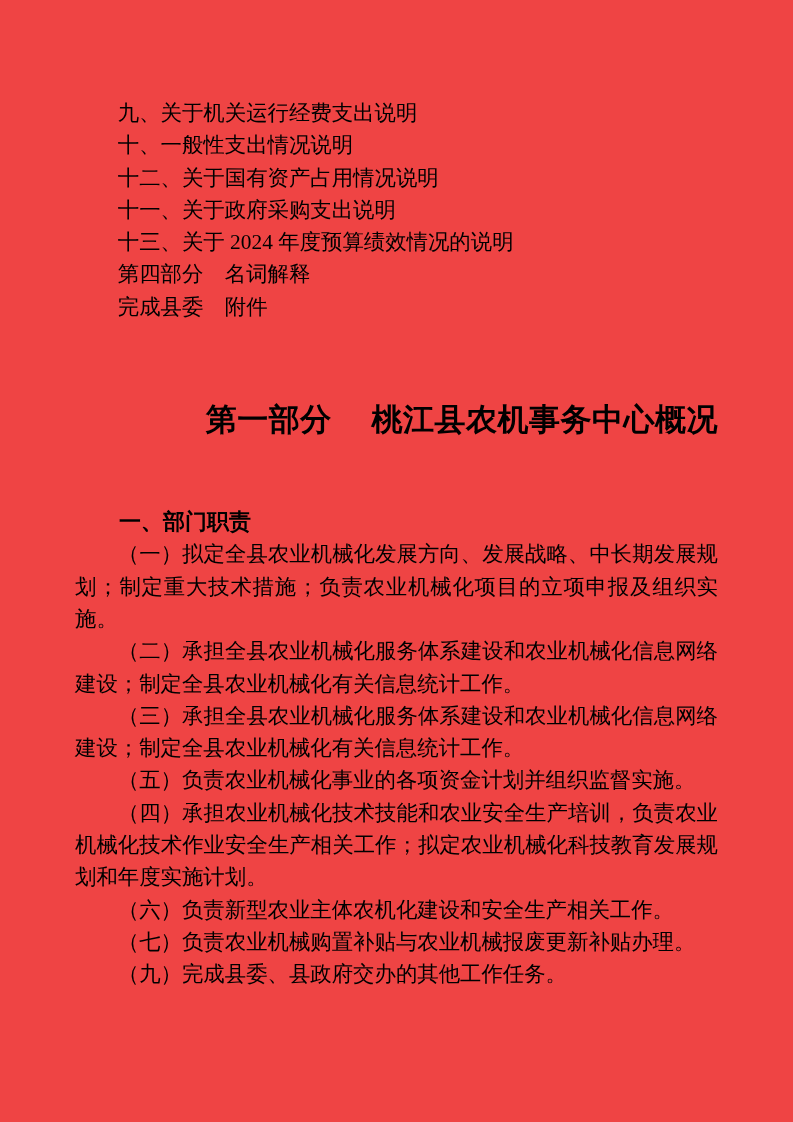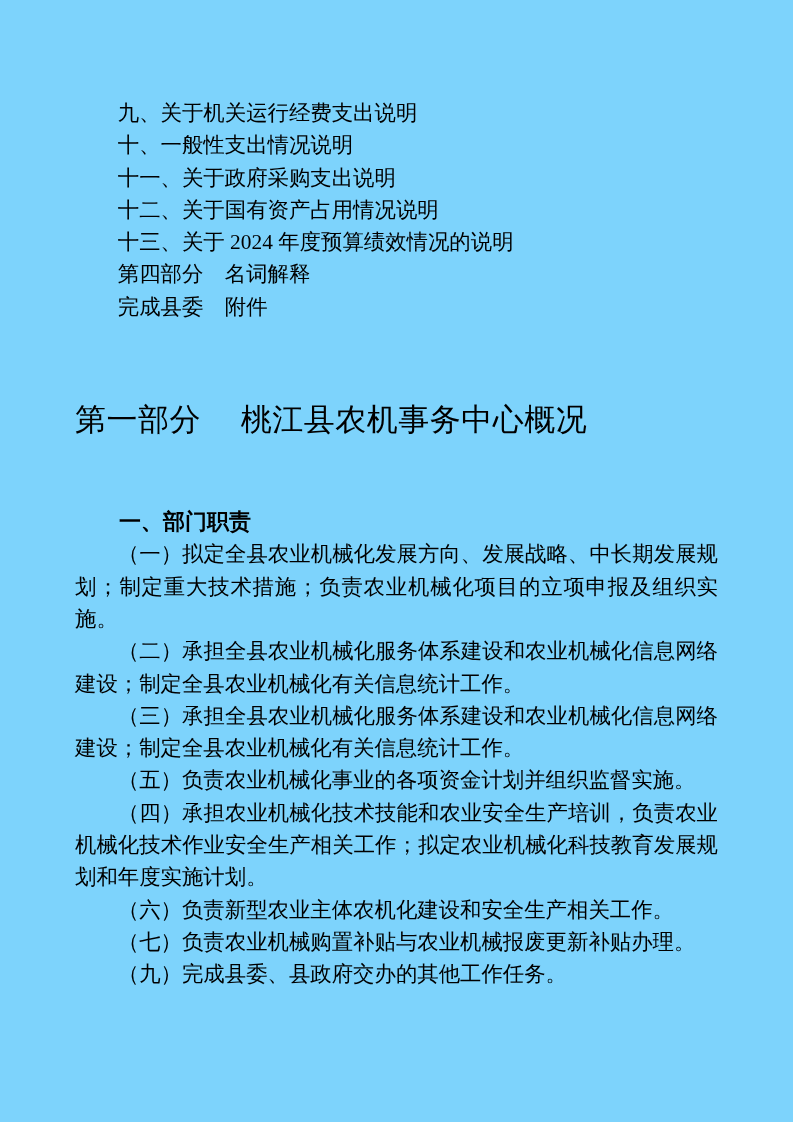--- a/index.html
+++ b/index.html
@@ -6,42 +6,42 @@
     margin: 0;
     padding: 0;
     background: #ffffff;
   }
   .page {
     position: relative;
     width: 793px;
     height: 1122px;
     box-sizing: border-box;
     margin: 0 auto;
-    background: #7dd3fc;
+    background: #ef4444;
     color: #000000;
     font-family: "Liberation Serif", "DejaVu Serif", serif;
     font-size: 21.4px;
     line-height: 32.3px;
     padding: 97px 75px 0 75px;
     overflow: hidden;
   }
   .toc-line {
     margin: 0;
     text-indent: 2em;
     white-space: nowrap;
   }
   .toc-line.bold {
     font-weight: 400;
   }
   .part-title {
     margin: 75px 0 0 0;
     font-size: 31px;
     line-height: 44px;
-    font-weight: 400;
-    text-align: left;
+    font-weight: 700;
+    text-align: right;
     letter-spacing: 0.5px;
   }
   .section-heading {
     margin: 64px 0 0 0;
     font-size: 22px;
     line-height: 32.3px;
     font-weight: 700;
     text-indent: 2em;
   }
   .body-para {
@@ -53,22 +53,22 @@
   }
 </style>
 </head>
 <body>
 
 <div class="page">
 
   <section>
     <p class="toc-line">九、关于机关运行经费支出说明</p>
     <p class="toc-line">十、一般性支出情况说明</p>
+    <p class="toc-line">十二、关于国有资产占用情况说明</p>
     <p class="toc-line">十一、关于政府采购支出说明</p>
-    <p class="toc-line">十二、关于国有资产占用情况说明</p>
     <p class="toc-line">十三、关于 2024 年度预算绩效情况的说明</p>
     <p class="toc-line bold">第四部分　名词解释</p>
     <p class="toc-line bold">完成县委　附件</p>
   </section>
 
   <h1 class="part-title">第一部分　 桃江县农机事务中心概况</h1>
 
   <section>
     <h2 class="section-heading">一、部门职责</h2>
     <p class="body-para">（一）拟定全县农业机械化发展方向、发展战略、中长期发展规划；制定重大技术措施；负责农业机械化项目的立项申报及组织实施。</p>

